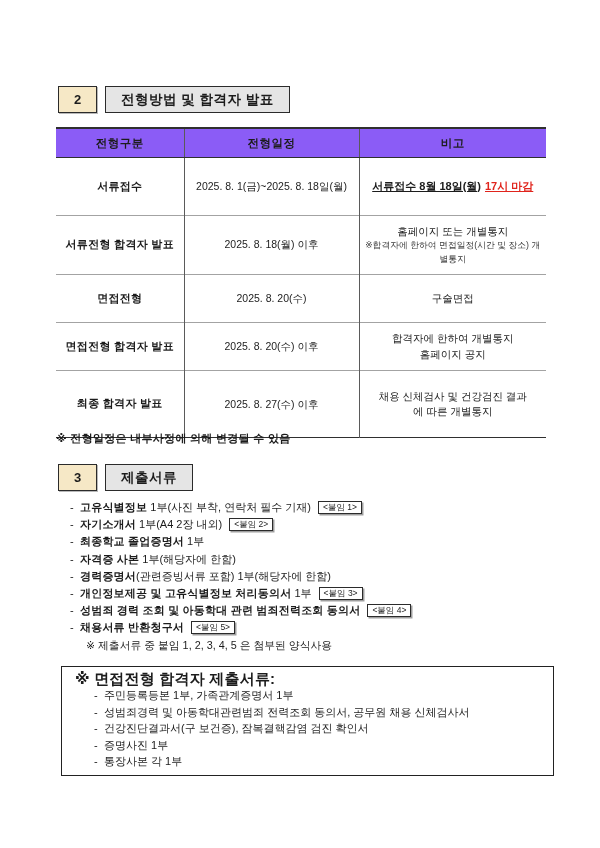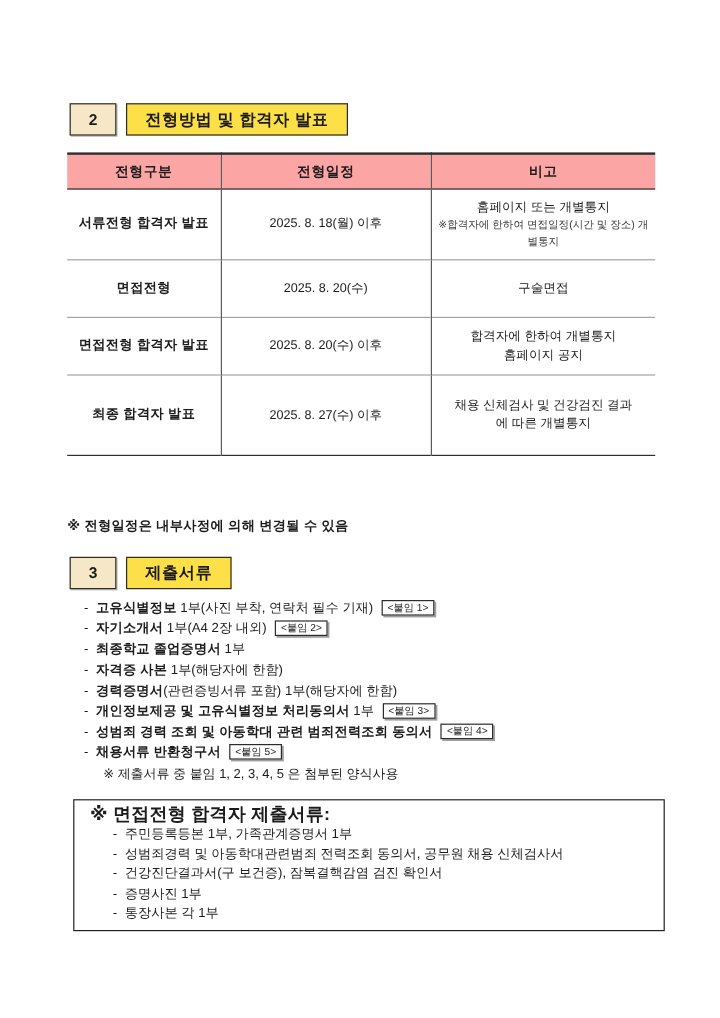--- a/index.html
+++ b/index.html
@@ -9,28 +9,28 @@
   }
   
   .sec-header{position:absolute;display:flex;align-items:stretch;gap:8px;height:27px;}
   .sec-num{
     width:37px;background:#f6e8c6;border:1.6px solid #2b2b2b;
     display:flex;align-items:center;justify-content:center;
     font-weight:bold;font-size:13px;box-shadow:1px 1px 0 #b9b9b9;
   }
   .sec-title{
     border:1.6px solid #2b2b2b;display:flex;align-items:center;
-    padding:0 15px;font-weight:bold;font-size:13.5px;letter-spacing:.5px;background:#fde047;
+    padding:0 15px;font-weight:bold;font-size:13.5px;letter-spacing:.5px;background:#e5e5e5;
   }
   
   .table-wrap{position:absolute;left:56px;top:127px;width:490px;}
   table{width:100%;border-collapse:collapse;table-layout:fixed;
         border-top:2px solid #2f2f2f;border-bottom:1.7px solid #2f2f2f;}
   th{
-    background:#fca5a5;border-bottom:1.6px solid #2f2f2f;
+    background:#8b5cf6;border-bottom:1.6px solid #2f2f2f;
     font-size:11.5px;font-weight:bold;height:28px;padding:0;letter-spacing:.5px;
   }
   td{
     text-align:center;vertical-align:middle;font-size:10.5px;padding:2px 4px;line-height:1.45;
   }
   tbody tr + tr td{border-top:1px solid #a3a3a3;}
   .vline{border-left:1.2px solid #5a5a5a;}
   .cat{font-weight:bold;font-size:11px;letter-spacing:.3px;}
   .h1r{height:58px;} .h2r{height:59px;} .h3r{height:48px;} .h4r{height:48px;} .h5r{height:53px;}
   .deadline{white-space:nowrap;}
@@ -81,20 +81,27 @@
           <col style="width:187px">
         </colgroup>
       <thead>
         <tr>
           <th>전형구분</th>
           <th class="vline">전형일정</th>
           <th class="vline">비고</th>
         </tr>
       </thead>
       <tbody>
+        <tr class="h1r">
+          <td class="cat">서류접수</td>
+          <td class="vline">2025. 8. 1(금)~2025. 8. 18일(월)</td>
+          <td class="vline deadline">
+            <span class="black">서류접수 8월 18일(월)</span><span class="red">17시 마감</span>
+          </td>
+        </tr>
         <tr class="h2r">
           <td class="cat">서류전형 합격자 발표</td>
           <td class="vline">2025. 8. 18(월) 이후</td>
           <td class="vline">
             <span class="noteline">홈페이지 또는 개별통지</span>
             <span class="subnote">※합격자에 한하여 면접일정(시간 및 장소) 개별통지</span>
           </td>
         </tr>
         <tr class="h3r">
           <td class="cat">면접전형</td>

